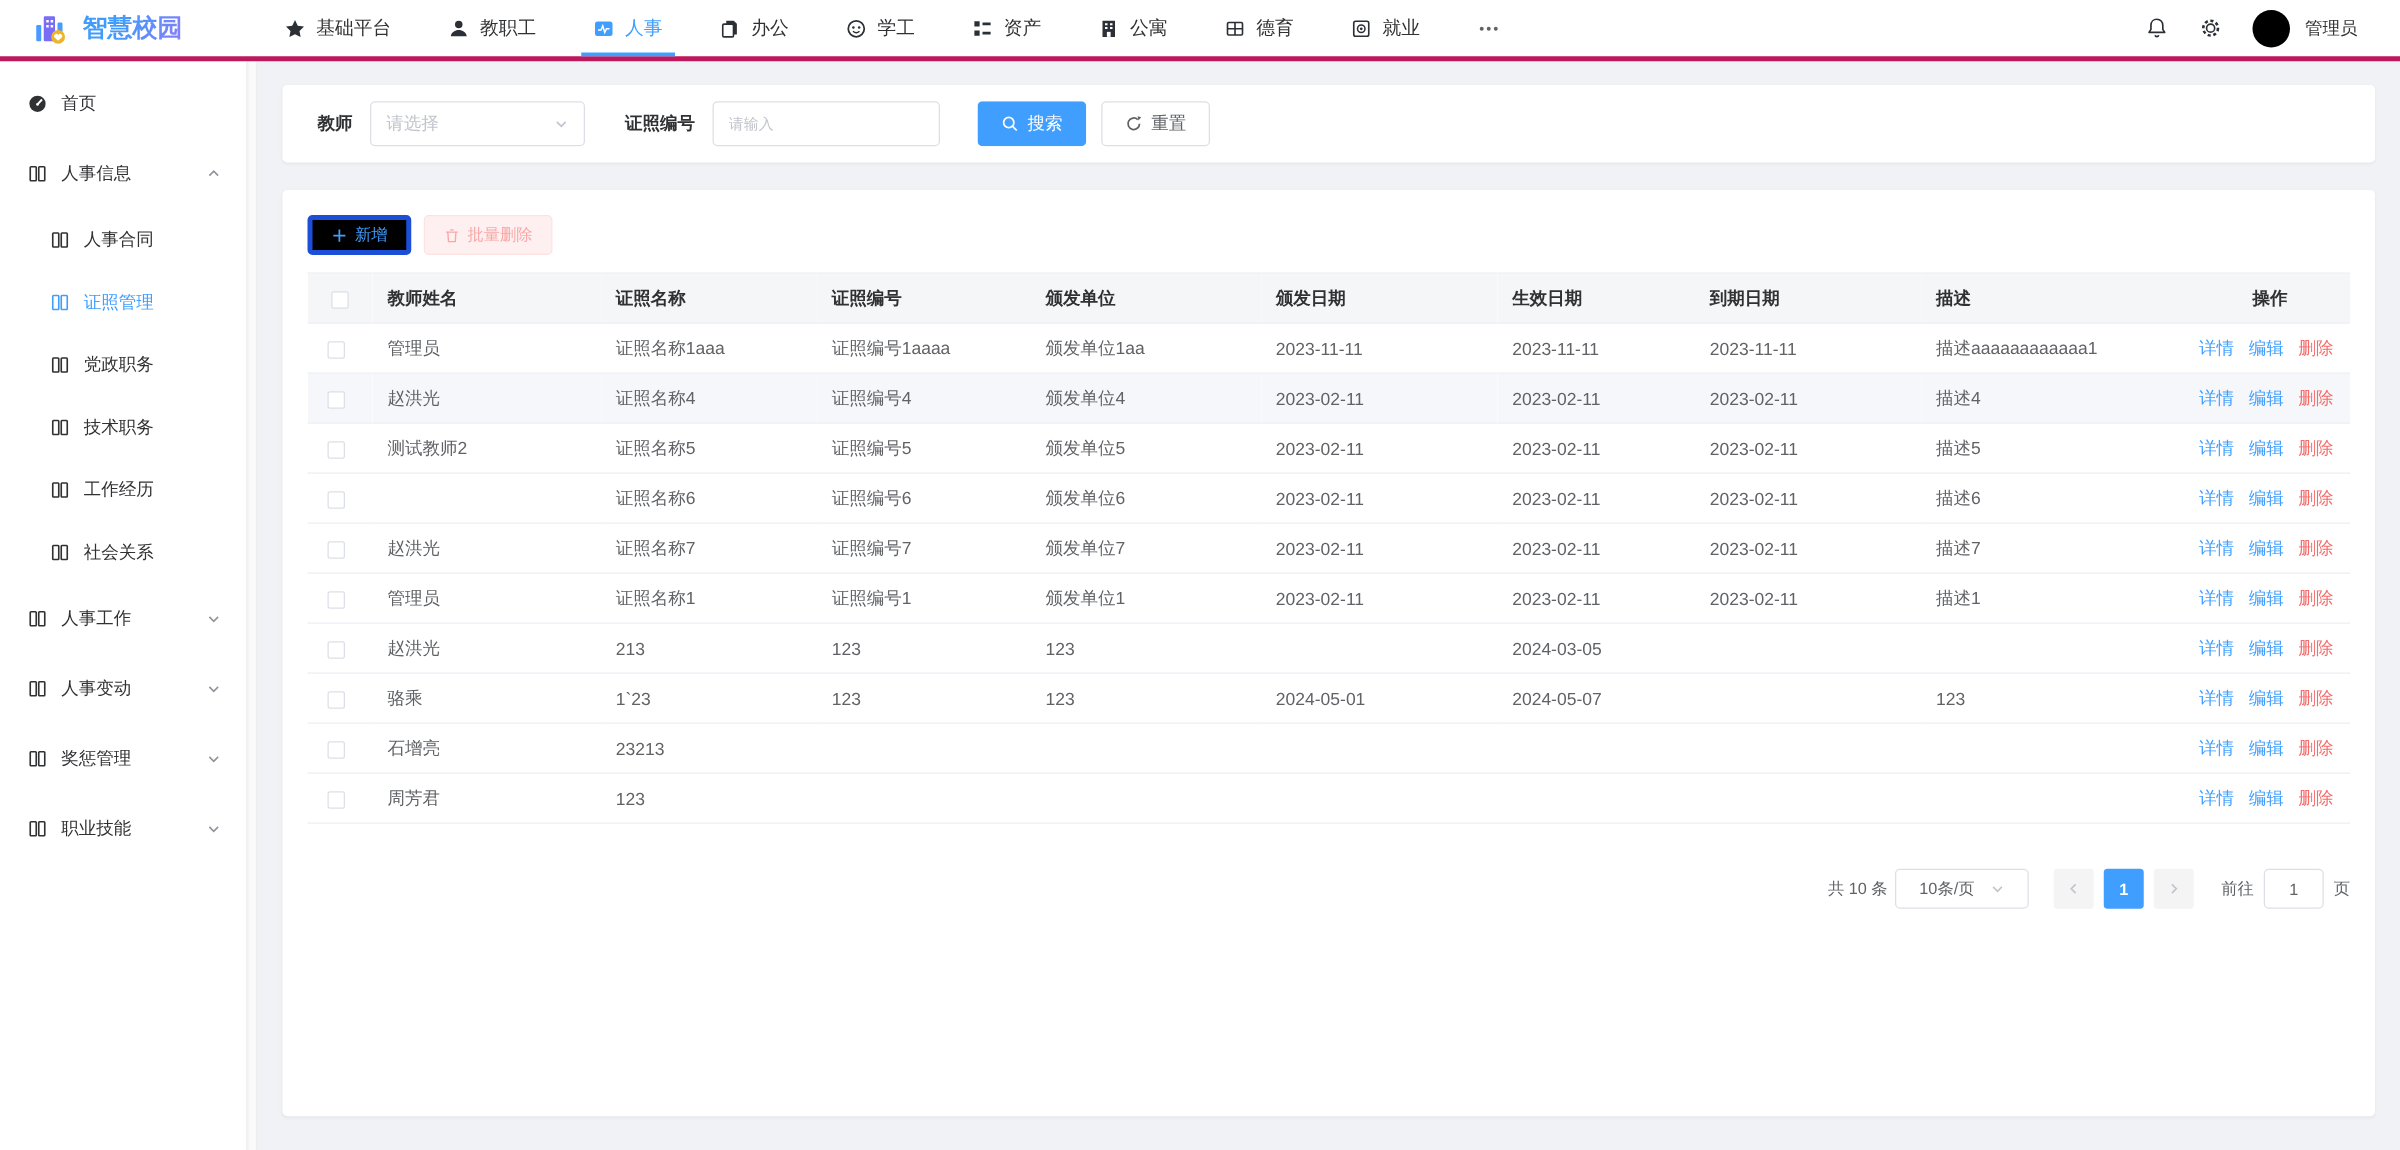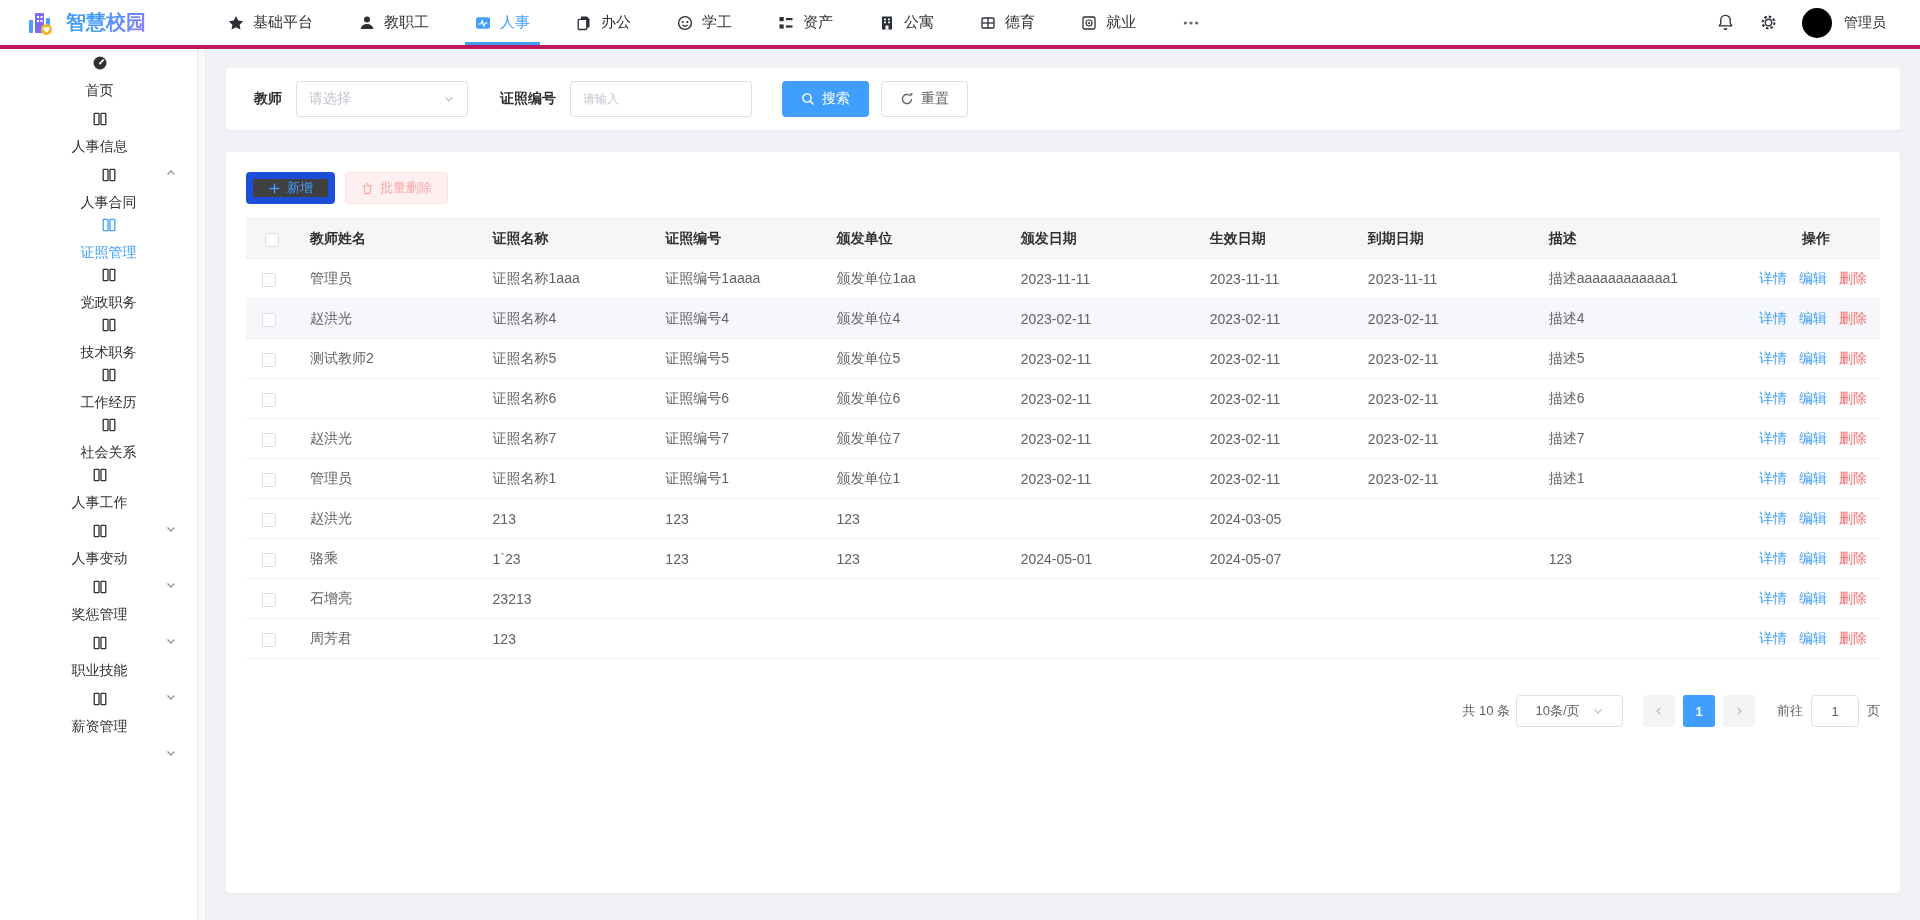--- a/index.html
+++ b/index.html
@@ -27,21 +27,21 @@
   .nav-right{margin-left:auto;display:flex;align-items:center;gap:24px;padding-right:34px;}
   .icon-btn{display:flex;align-items:center;color:#2b2f36;cursor:pointer;}
   .avatar{width:30px;height:30px;border-radius:50%;background:#000;flex:none;}
   .user-name{font-size:14px;color:#303133;margin-left:-12px;}
   
   .sidebar{position:fixed;top:49px;left:0;bottom:0;width:198px;background:#fff;
     padding-top:6px;border-right:1px solid #ececec;z-index:10;}
   .scroll-gutter{position:fixed;top:49px;left:199px;bottom:0;width:7px;background:#fafafa;
     border-right:1px solid #ebebeb;z-index:10;}
   .s-item{display:flex;align-items:center;height:56px;padding:0 20px 0 22px;
-    font-size:14px;color:#303133;cursor:pointer;gap:11px;flex-direction:column;}
+    font-size:14px;color:#303133;cursor:pointer;gap:11px;}
   .s-sub{height:50px;padding-left:40px;}
   .s-item .s-icon{display:flex;color:#303133;}
   .s-item .chev{margin-left:auto;color:#909399;display:flex;}
   .s-item.active{color:#409EFF;}
   .s-item.active .s-icon{color:#409EFF;}
   
   .main{position:fixed;top:49px;left:206px;right:0;bottom:0;padding:19px 20px;overflow:hidden;}
   .card{background:#fff;border-radius:4px;box-shadow:0 1px 3px rgba(0,0,0,.05);}
   .search-card{height:62px;display:flex;align-items:center;padding:0 28px;}
   .f-label{font-size:14px;font-weight:bold;color:#303133;margin-right:14px;white-space:nowrap;}
@@ -54,21 +54,21 @@
     padding:0 12px;font-size:12px;color:#606266;outline:none;
     font-family:"Liberation Sans","DejaVu Sans",sans-serif;}
   .text-input::placeholder{color:#c0c4cc;}
   .btn{height:36px;border-radius:4px;font-size:14px;display:inline-flex;align-items:center;
     gap:7px;padding:0 18px;cursor:pointer;border:1px solid transparent;white-space:nowrap;}
   .btn-primary{background:#409EFF;color:#fff;margin-left:30px;}
   .btn-default{background:#fff;border-color:#dcdfe6;color:#606266;margin-left:12px;}
   
   .table-card{margin-top:22px;height:741px;padding:20px;position:relative;}
   .toolbar{display:flex;gap:10px;margin-bottom:14px;}
-  .btn-add{height:32px;background:#404040;border:7px solid #1d4ed8;color:#409EFF;border-radius:4px;
+  .btn-add{height:32px;background:#000000;border:4px solid #1d4ed8;color:#409EFF;border-radius:4px;
     padding:0 15px;font-size:13px;display:inline-flex;align-items:center;gap:6px;cursor:pointer;}
   .btn-batch{height:32px;background:#fef0f0;border:1px solid #fde2e2;color:#f9a7a7;border-radius:4px;
     padding:0 15px;font-size:13px;display:inline-flex;align-items:center;gap:6px;cursor:not-allowed;}
   table{width:100%;border-collapse:collapse;table-layout:fixed;font-size:14px;}
   thead th{height:40px;background:#f5f6f8;color:#303133;font-weight:bold;text-align:left;
     padding:0 0 0 12px;border-top:1px solid #ebeef5;border-bottom:1px solid #ebeef5;
     white-space:nowrap;overflow:hidden;}
   thead th.op-col{text-align:center;padding-left:0;}
   tbody td{height:40px;border-bottom:1px solid #ebeef5;color:#606266;padding:0 6px 0 12px;
     white-space:nowrap;overflow:hidden;text-overflow:ellipsis;}
@@ -359,34 +359,20 @@
           <rect x="9" y="2.4" width="4.8" height="11.2" rx="0.6" fill="none" stroke="currentColor" stroke-width="1.3"></rect>
         </svg>
       </span>
     <span class="s-label">职业技能</span>
   <span class="chev">
         <svg viewBox="0 0 12 12" width="12" height="12">
           <polyline points="2.5,4.5 6,8 9.5,4.5" fill="none" stroke="currentColor" stroke-width="1.3"></polyline>
         </svg>
       </span>
     </div>
-    <div class="s-item">
-    <span class="s-icon">
-        <svg viewBox="0 0 16 16" width="16" height="16">
-          <rect x="2.2" y="2.4" width="4.8" height="11.2" rx="0.6" fill="none" stroke="currentColor" stroke-width="1.3"></rect>
-          <rect x="9" y="2.4" width="4.8" height="11.2" rx="0.6" fill="none" stroke="currentColor" stroke-width="1.3"></rect>
-        </svg>
-      </span>
-    <span class="s-label">薪资管理</span>
-  <span class="chev">
-        <svg viewBox="0 0 12 12" width="12" height="12">
-          <polyline points="2.5,4.5 6,8 9.5,4.5" fill="none" stroke="currentColor" stroke-width="1.3"></polyline>
-        </svg>
-      </span>
-    </div>
   </aside>
 <div class="scroll-gutter"></div>
 
 <main class="main">
 
   <section class="card search-card">
     <span class="f-label">教师</span>
     <div class="select">
       <span class="placeholder">请选择</span>
       <span class="chev-gray">

